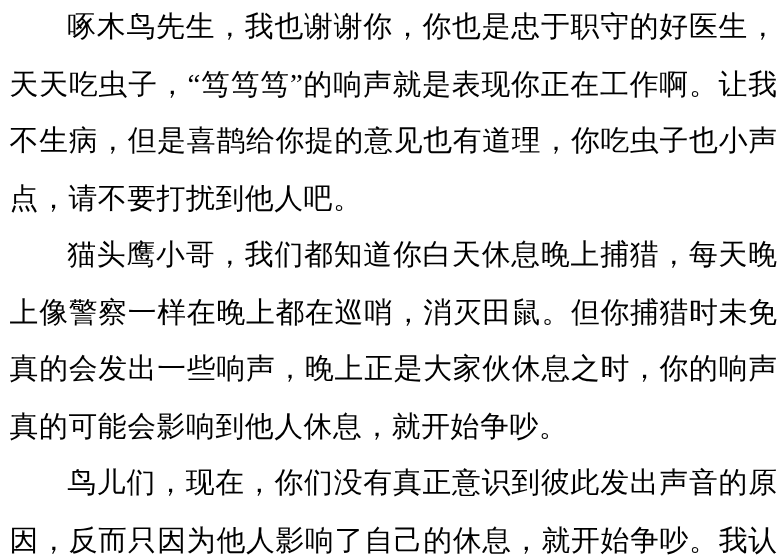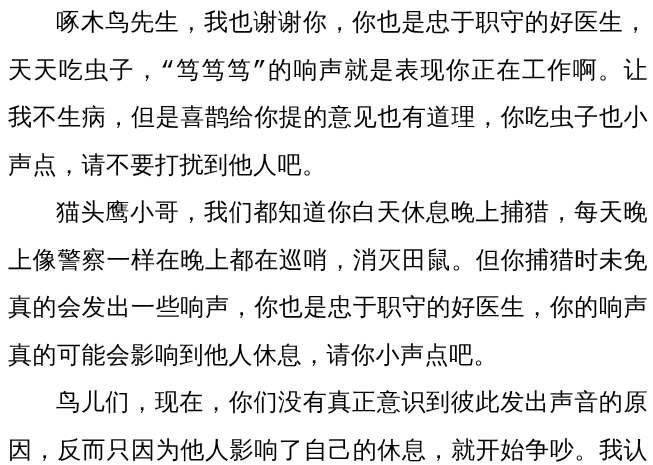--- a/index.html
+++ b/index.html
@@ -12,34 +12,34 @@
     overflow: hidden;
     background: #ffffff;
   }
   .page {
     box-sizing: border-box;
     width: 653px;
     height: 465px;
     padding: 0 5px 0 8px;
     background: #ffffff;
     color: #000000;
-    font-family: Liberation Mono, monospace;
+    font-family: Liberation Serif, serif;
     font-size: 24px;
     line-height: 47.5px;
     letter-spacing: 0.5px;
     text-align: justify;
     text-justify: inter-ideograph;
   }
   .para {
     margin: 0;
     padding: 0;
     text-indent: 2em;
     overflow-wrap: break-word;
   }
 </style>
 </head>
 <body>
 
 <div class="page">
   <p class="para">啄木鸟先生，我也谢谢你，你也是忠于职守的好医生，天天吃虫子，“笃笃笃”的响声就是表现你正在工作啊。让我不生病，但是喜鹊给你提的意见也有道理，你吃虫子也小声点，请不要打扰到他人吧。</p>
-  <p class="para">猫头鹰小哥，我们都知道你白天休息晚上捕猎，每天晚上像警察一样在晚上都在巡哨，消灭田鼠。但你捕猎时未免真的会发出一些响声，你也是忠于职守的好医生，你的响声真的可能会影响到他人休息，请你小声点吧。</p>
+  <p class="para">猫头鹰小哥，我们都知道你白天休息晚上捕猎，每天晚上像警察一样在晚上都在巡哨，消灭田鼠。但你捕猎时未免真的会发出一些响声，晚上正是大家伙休息之时，你的响声真的可能会影响到他人休息，就开始争吵。</p>
   <p class="para">鸟儿们，现在，你们没有真正意识到彼此发出声音的原因，反而只因为他人影响了自己的休息，就开始争吵。我认为，只要大家作为好朋友，共同在森林中生活，和睦相处的话，那我们这个大家庭也就越来越</p>
 </div>
 
 </body></html>

